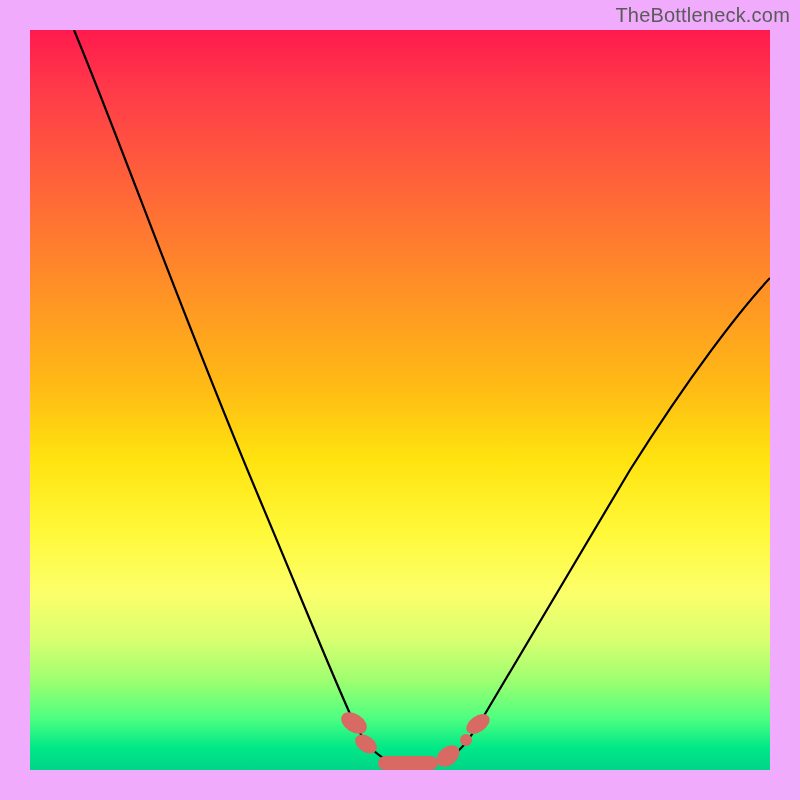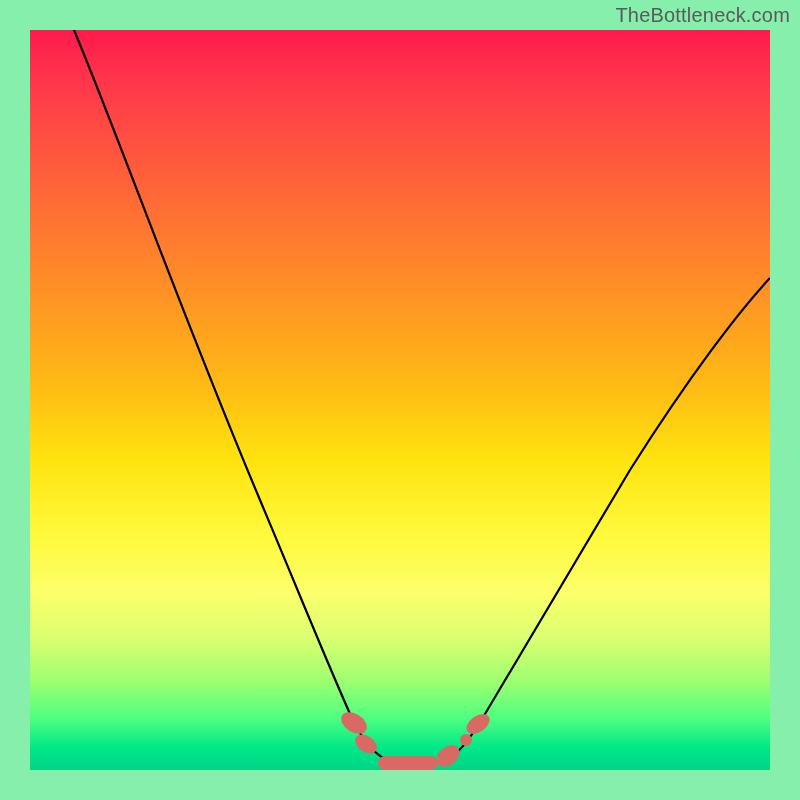--- a/index.html
+++ b/index.html
@@ -8,21 +8,21 @@
     width: 800px;
     height: 800px;
     background: #000;
     overflow: hidden;
     font-family: Arial, Helvetica, sans-serif;
   }
   .frame {
     position: relative;
     width: 800px;
     height: 800px;
-    background: #86efac;
+    background: #f0abfc;
   }
   .plot {
     position: absolute;
     left: 30px;
     top: 30px;
     width: 740px;
     height: 740px;
     
     background: linear-gradient(to bottom,
       #ff1a4d 0%,

